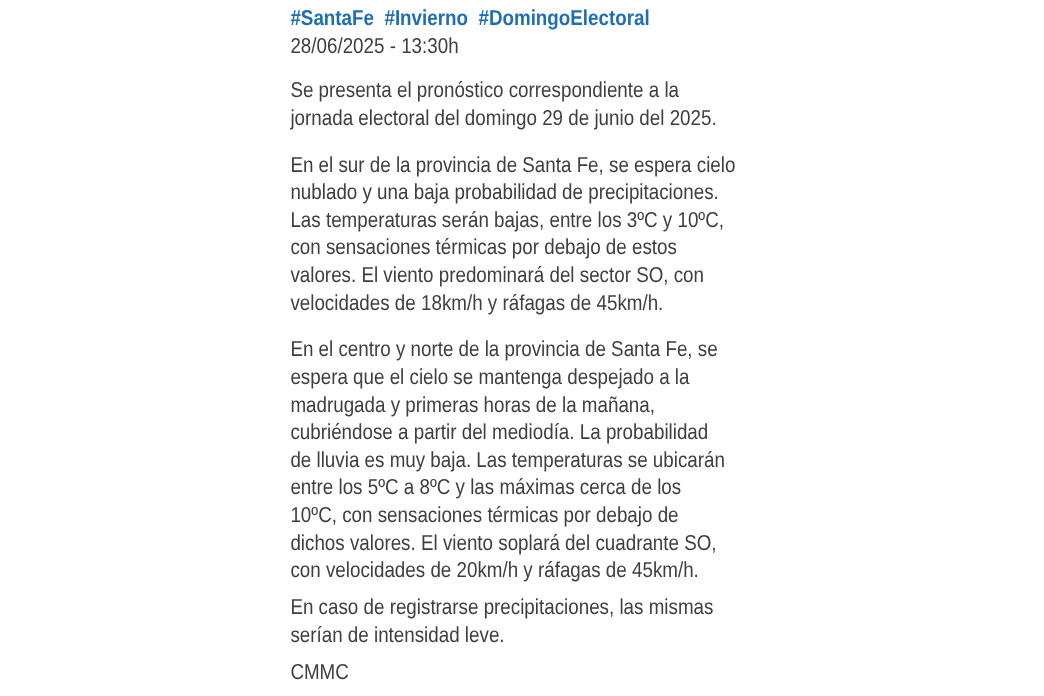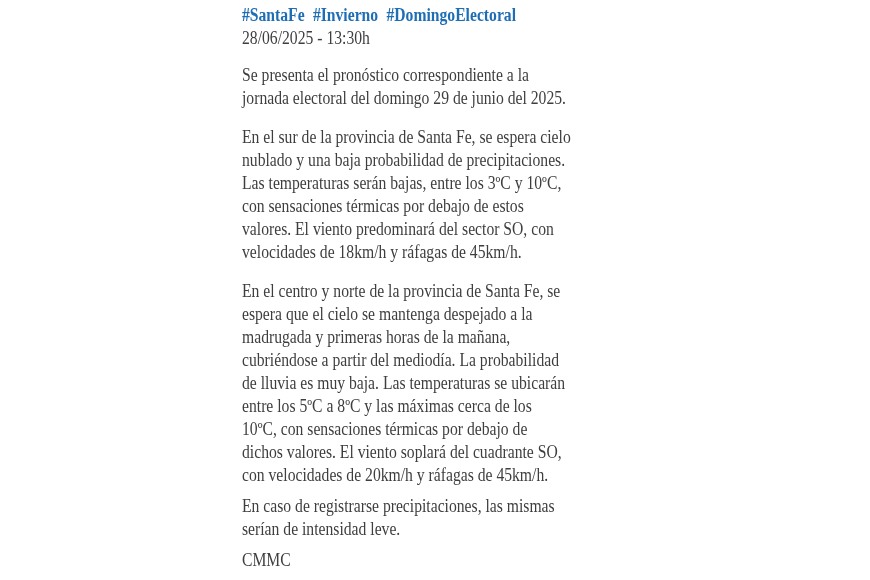--- a/index.html
+++ b/index.html
@@ -6,21 +6,21 @@
     margin: 0;
     padding: 0;
     background: #ffffff;
   }
   .page {
     position: relative;
     width: 870px;
     height: 580px;
     background: #ffffff;
     overflow: hidden;
-    font-family: Liberation Serif, serif;
+    font-family: Liberation Sans, sans-serif;
   }
   .post {
     position: absolute;
     left: 242px;
     top: 4px;
     width: 520px;
     transform: scaleX(0.87);
     transform-origin: 0 0;
     color: #3e3e3e;
     font-size: 18px;

